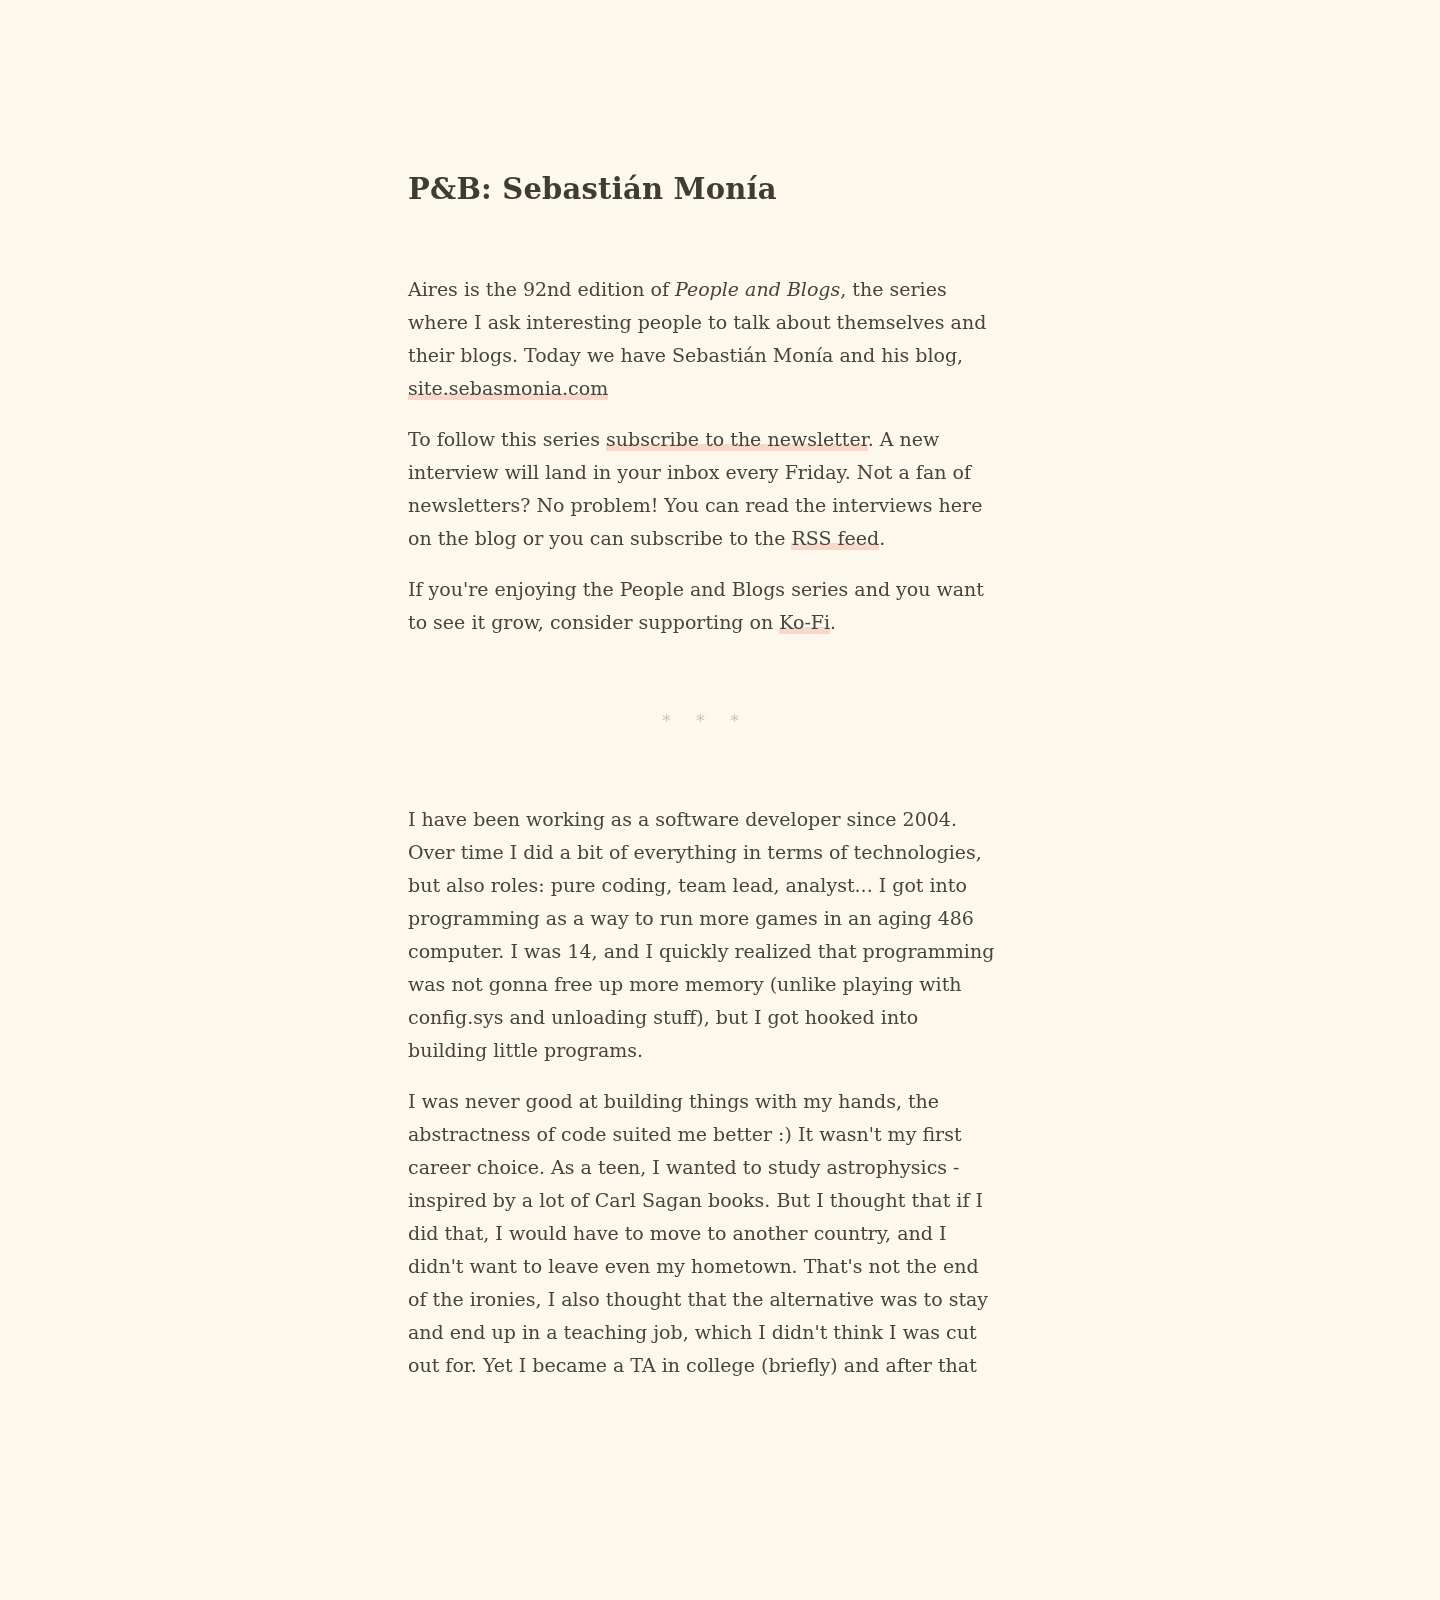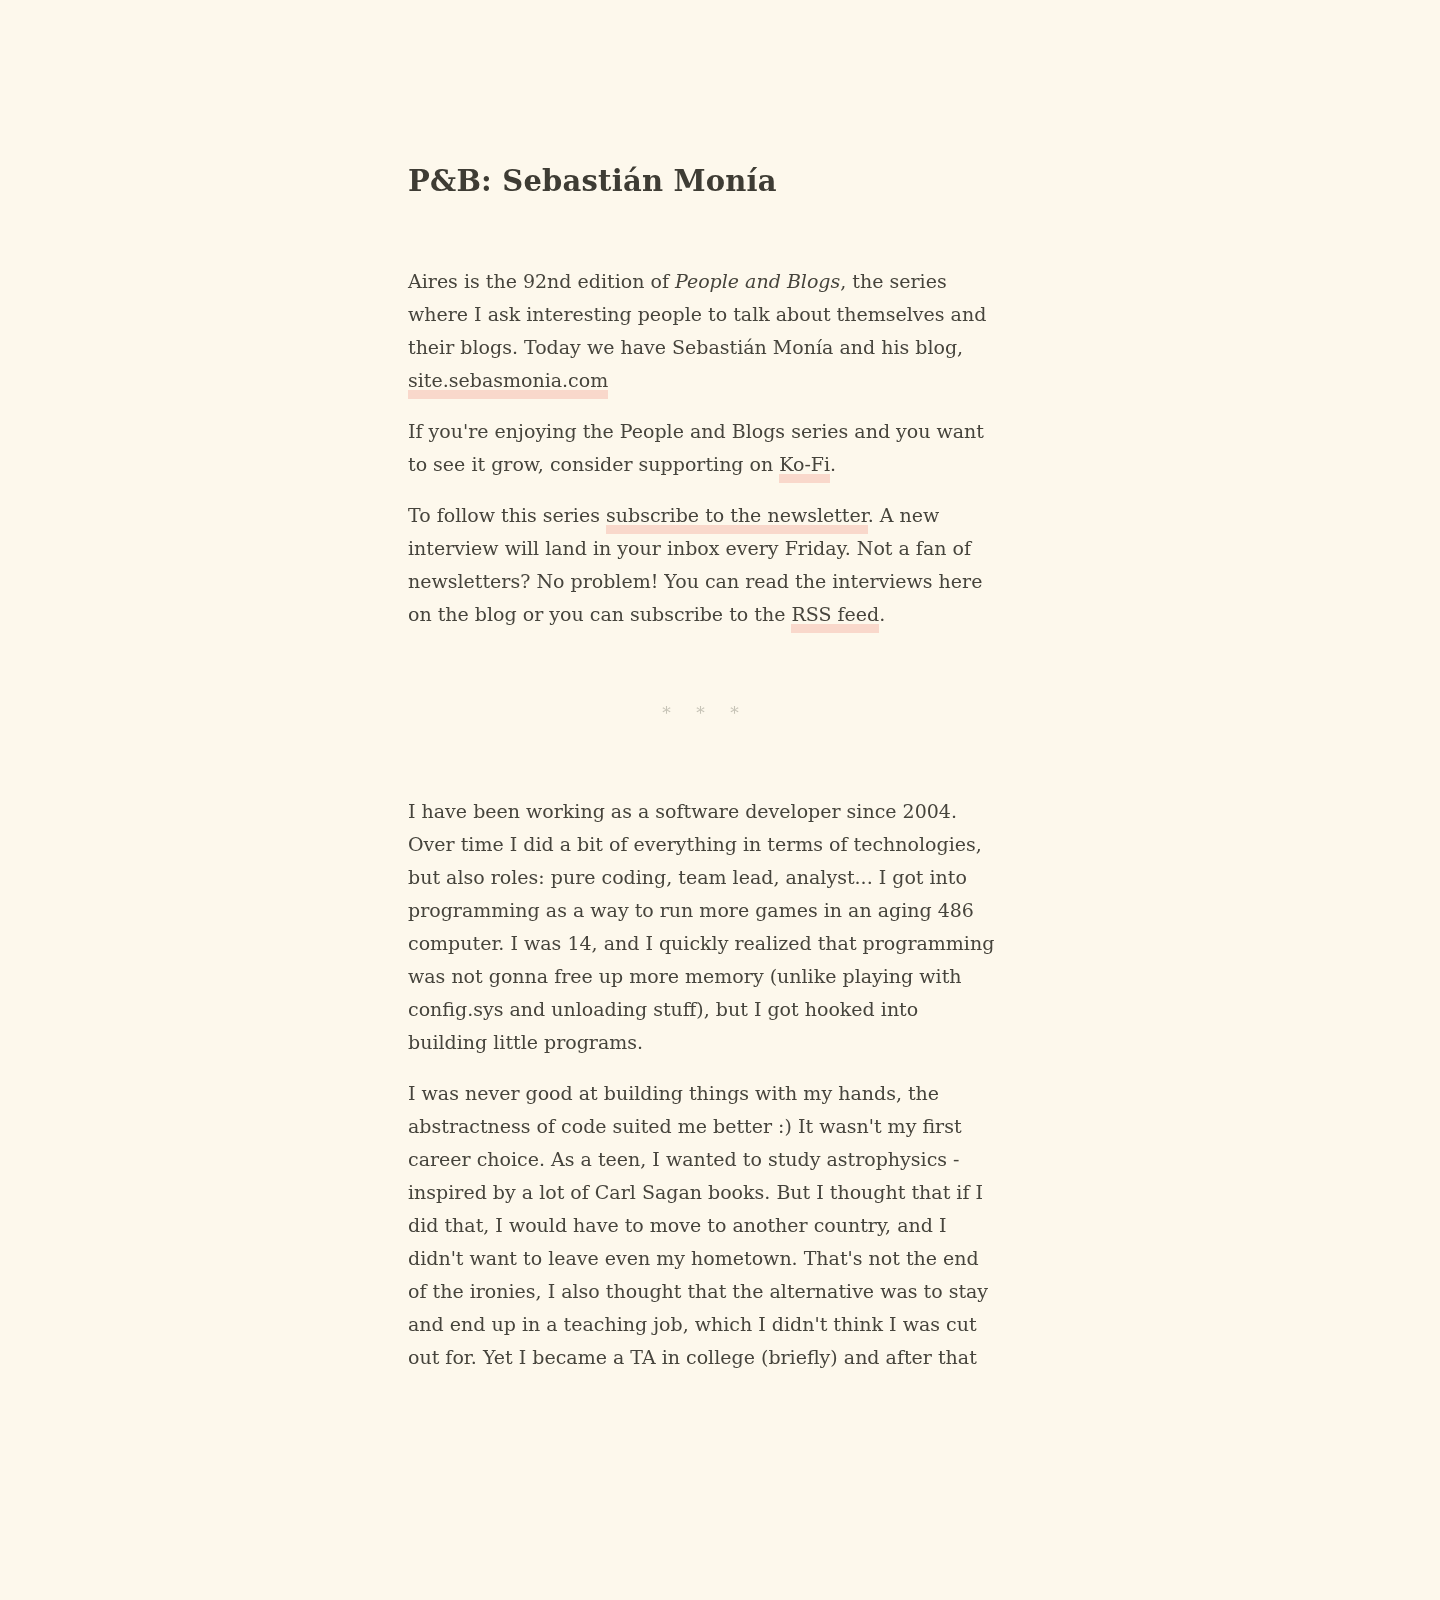--- a/index.html
+++ b/index.html
@@ -8,20 +8,21 @@
     background: #fdf8ec;
     width: 1440px;
     height: 1600px;
     overflow: hidden;
   }
   .page {
     width: 1440px;
     height: 1376px;
     background: #fdf8ec;
     overflow: hidden;
+    margin-top: 8px;
   }
   .content {
     margin-left: 408px;
     width: 595px;
     padding-top: 162px;
     font-family: "DejaVu Serif", "Liberation Serif", serif;
     color: #46443c;
   }
   h1.post-title {
     font-family: "DejaVu Serif", "Liberation Serif", serif;
@@ -37,21 +38,21 @@
     line-height: 33px;
     margin: 0 0 18px 0;
     color: #46443c;
   }
   p.body-para em { }
   a.inline-link {
     color: inherit;
     text-decoration: none;
     cursor: pointer;
     background: linear-gradient(to top, #f9d8cb 30%, rgba(249,216,203,0) 30%);
-    padding-bottom: 8px;
+    padding-bottom: 1px;
   }
   .separator {
     margin: 72px 0;
     text-align: center;
     font-size: 17px;
     line-height: 20px;
     color: #c6c3b6;
     letter-spacing: 10px;
     font-family: "DejaVu Serif", serif;
   }
@@ -68,23 +69,23 @@
 </head>
 <body>
 
 <div class="page">
   <article class="content">
 
     <h1 class="post-title">P&amp;B: Sebastián Monía</h1>
 
     <p class="body-para"><span>Aires is the 92nd edition of </span><em>People and Blogs</em><span>, the series where I ask interesting people to talk about themselves and their blogs. Today we have Sebastián Monía and his blog, </span><a class="inline-link">site.sebasmonia.com</a></p>
 
+    <p class="body-para"><span>To follow this series </span><a class="inline-link">subscribe to the newsletter</a><span>. A new interview will land in your inbox every Friday. Not a fan of newsletters? No problem! You can read the interviews here on the blog or you can subscribe to the </span><a class="inline-link">RSS feed</a><span>.</span></p>
+
     <p class="body-para"><span>If you're enjoying the People and Blogs series and you want to see it grow, consider supporting on </span><a class="inline-link">Ko-Fi</a><span>.</span></p>
-
-    <p class="body-para"><span>To follow this series </span><a class="inline-link">subscribe to the newsletter</a><span>. A new interview will land in your inbox every Friday. Not a fan of newsletters? No problem! You can read the interviews here on the blog or you can subscribe to the </span><a class="inline-link">RSS feed</a><span>.</span></p>
 
     <div class="separator">* * *</div>
 
 
 
     <p class="body-para">I have been working as a software developer since 2004. Over time I did a bit of everything in terms of technologies, but also roles: pure coding, team lead, analyst... I got into programming as a way to run more games in an aging 486 computer. I was 14, and I quickly realized that programming was not gonna free up more memory (unlike playing with config.sys and unloading stuff), but I got hooked into building little programs.</p>
 
     <p class="body-para">I was never good at building things with my hands, the abstractness of code suited me better :) It wasn't my first career choice. As a teen, I wanted to study astrophysics - inspired by a lot of Carl Sagan books. But I thought that if I did that, I would have to move to another country, and I didn't want to leave even my hometown. That's not the end of the ironies, I also thought that the alternative was to stay and end up in a teaching job, which I didn't think I was cut out for. Yet I became a TA in college (briefly) and after that experience, prepared talks and presentations at most of my jobs &gt;_&gt;</p>
 
     <p class="body-para">I live with my wife and son in New York City (if you are familiar with the NYC metro area: I don't really live in NYC). I spent 10 years in Denver before that (if you are familiar with the Denver metro area: I didn't really live in Denver). We moved to USA when our son was 8 months old, which was a bit stressing, but here we are. I was also still working on my engineering degree, which at this point I don't think I will ever complete</p>

